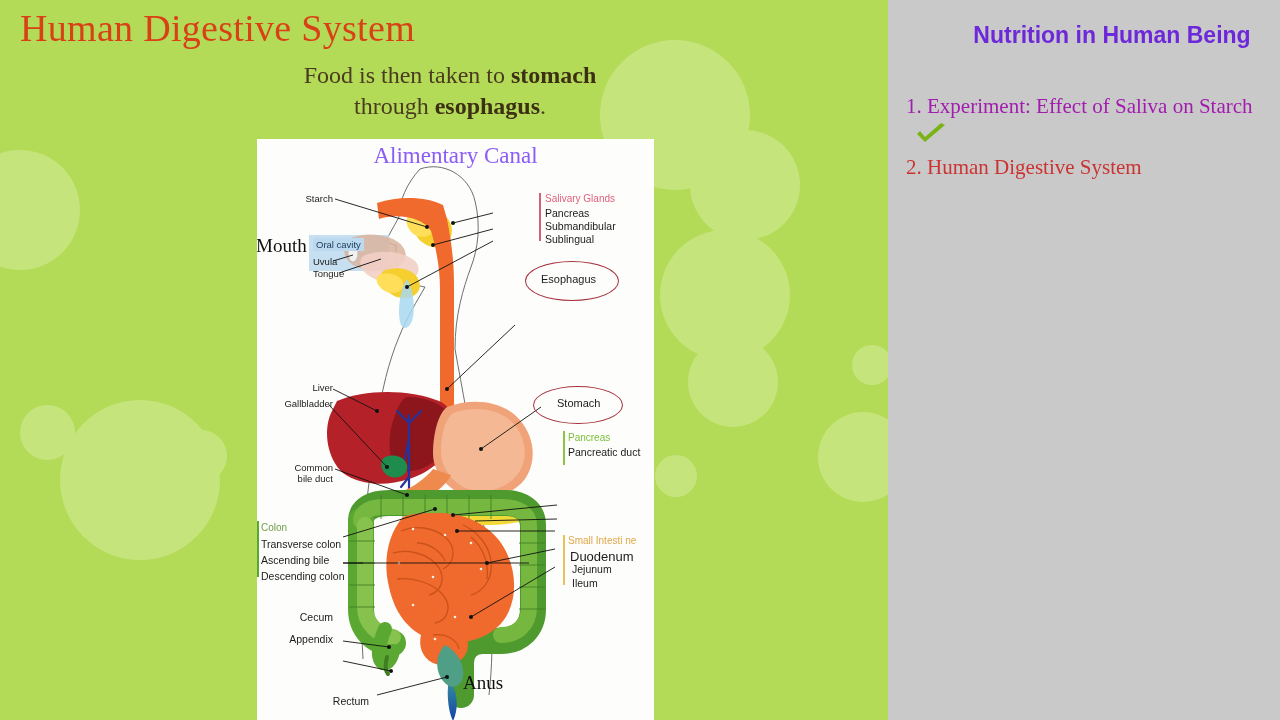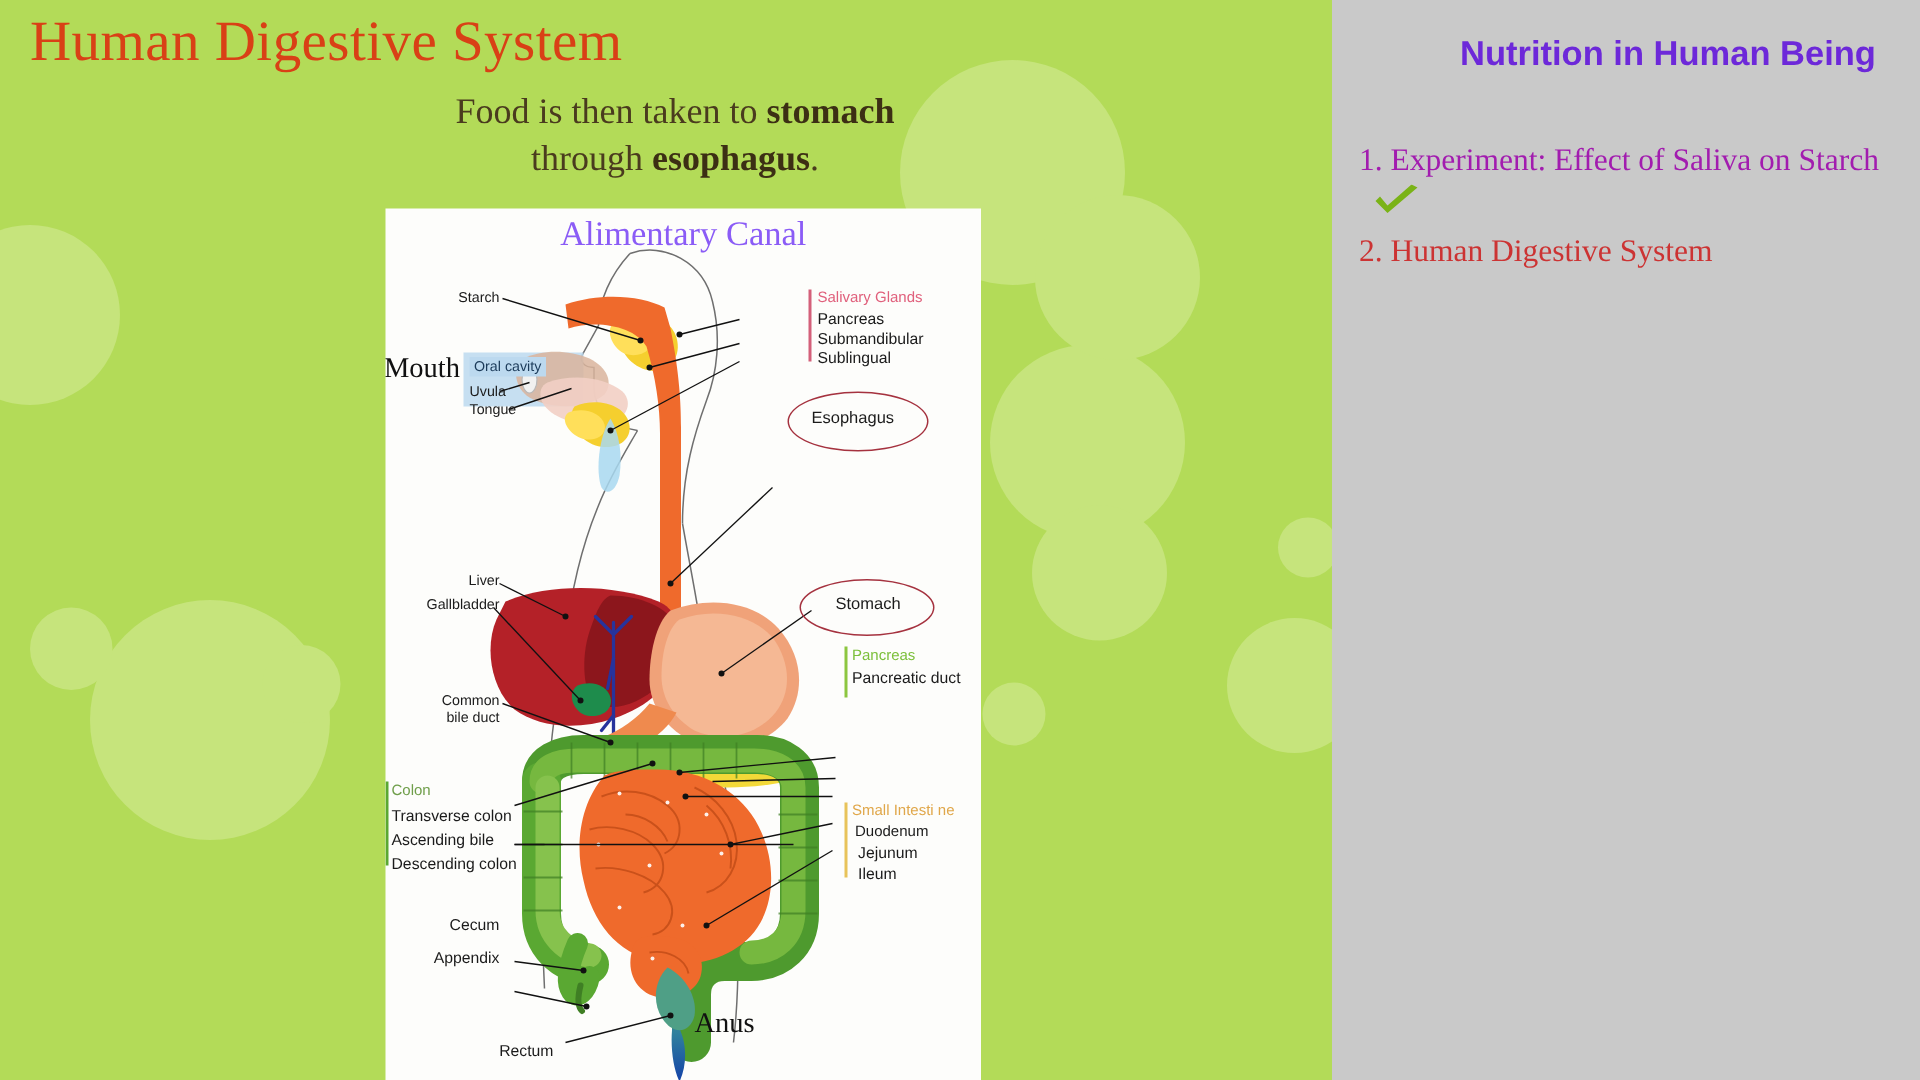--- a/index.html
+++ b/index.html
@@ -307,21 +307,21 @@
 
       <div style="position:absolute;left:276px;top:247px;width:88px;height:36px;border:1.2px solid #a5323f;border-radius:50%;"></div>
       <div class="lbl" style="left:300px;top:258px;font-size:11px;">Stomach</div>
 
       <div class="bracket" style="left:306px;top:292px;height:34px;background:#8cc63f;"></div>
       <div class="lbl lbl-green" style="left:311px;top:293px;font-size:10px;">Pancreas</div>
       <div class="lbl" style="left:311px;top:307px;font-size:10.5px;">Pancreatic duct</div>
 
       <div class="bracket" style="left:306px;top:396px;height:50px;background:#e8c35a;"></div>
       <div class="lbl lbl-orange" style="left:311px;top:396px;font-size:10px;">Small Intesti ne</div>
-      <div class="lbl" style="left:313px;top:410px;font-size:10px;">Duodenum</div>
+      <div class="lbl" style="left:313px;top:410px;font-size:13px;">Duodenum</div>
       <div class="lbl" style="left:315px;top:424px;font-size:10.5px;">Jejunum</div>
       <div class="lbl" style="left:315px;top:438px;font-size:10.5px;">Ileum</div>
 
       <div class="lbl r" style="left:20px;top:243px;width:56px;">Liver</div>
       <div class="lbl r" style="left:0px;top:259px;width:76px;">Gallbladder</div>
       <div class="lbl r" style="left:10px;top:323px;width:66px;">
         <span>Common</span><br><span>bile duct</span>
       </div>
 
       <div class="bracket" style="left:0px;top:382px;height:56px;background:#5aa832;"></div>

